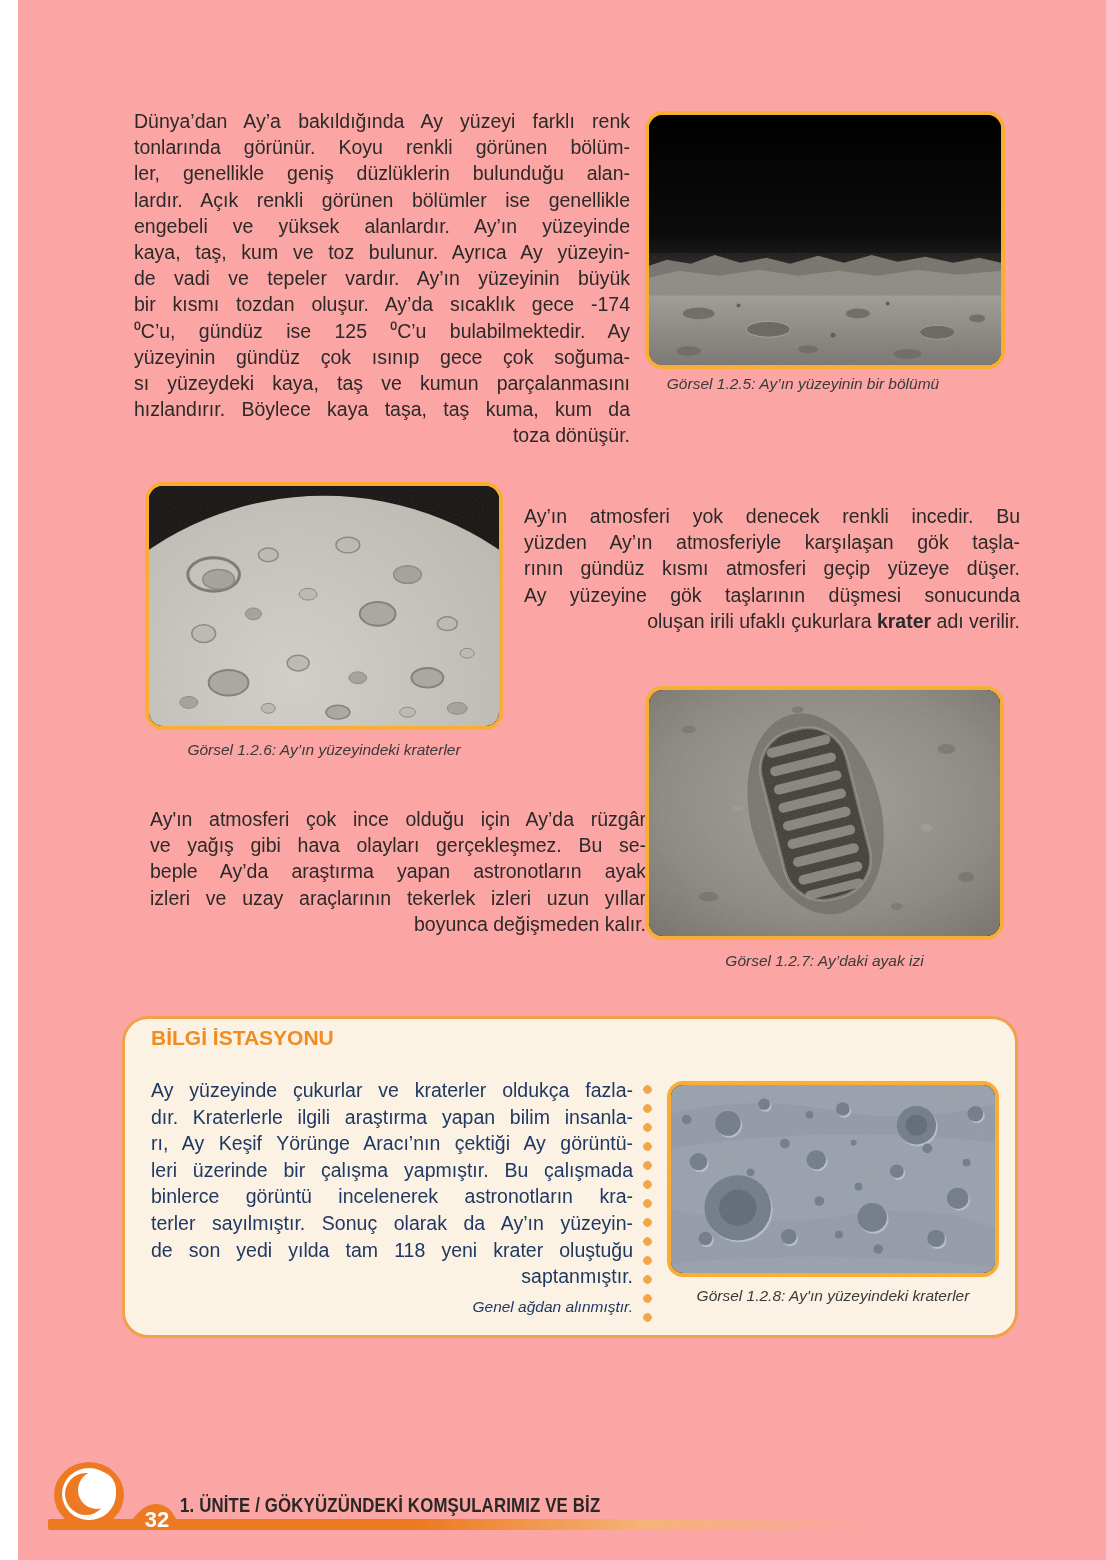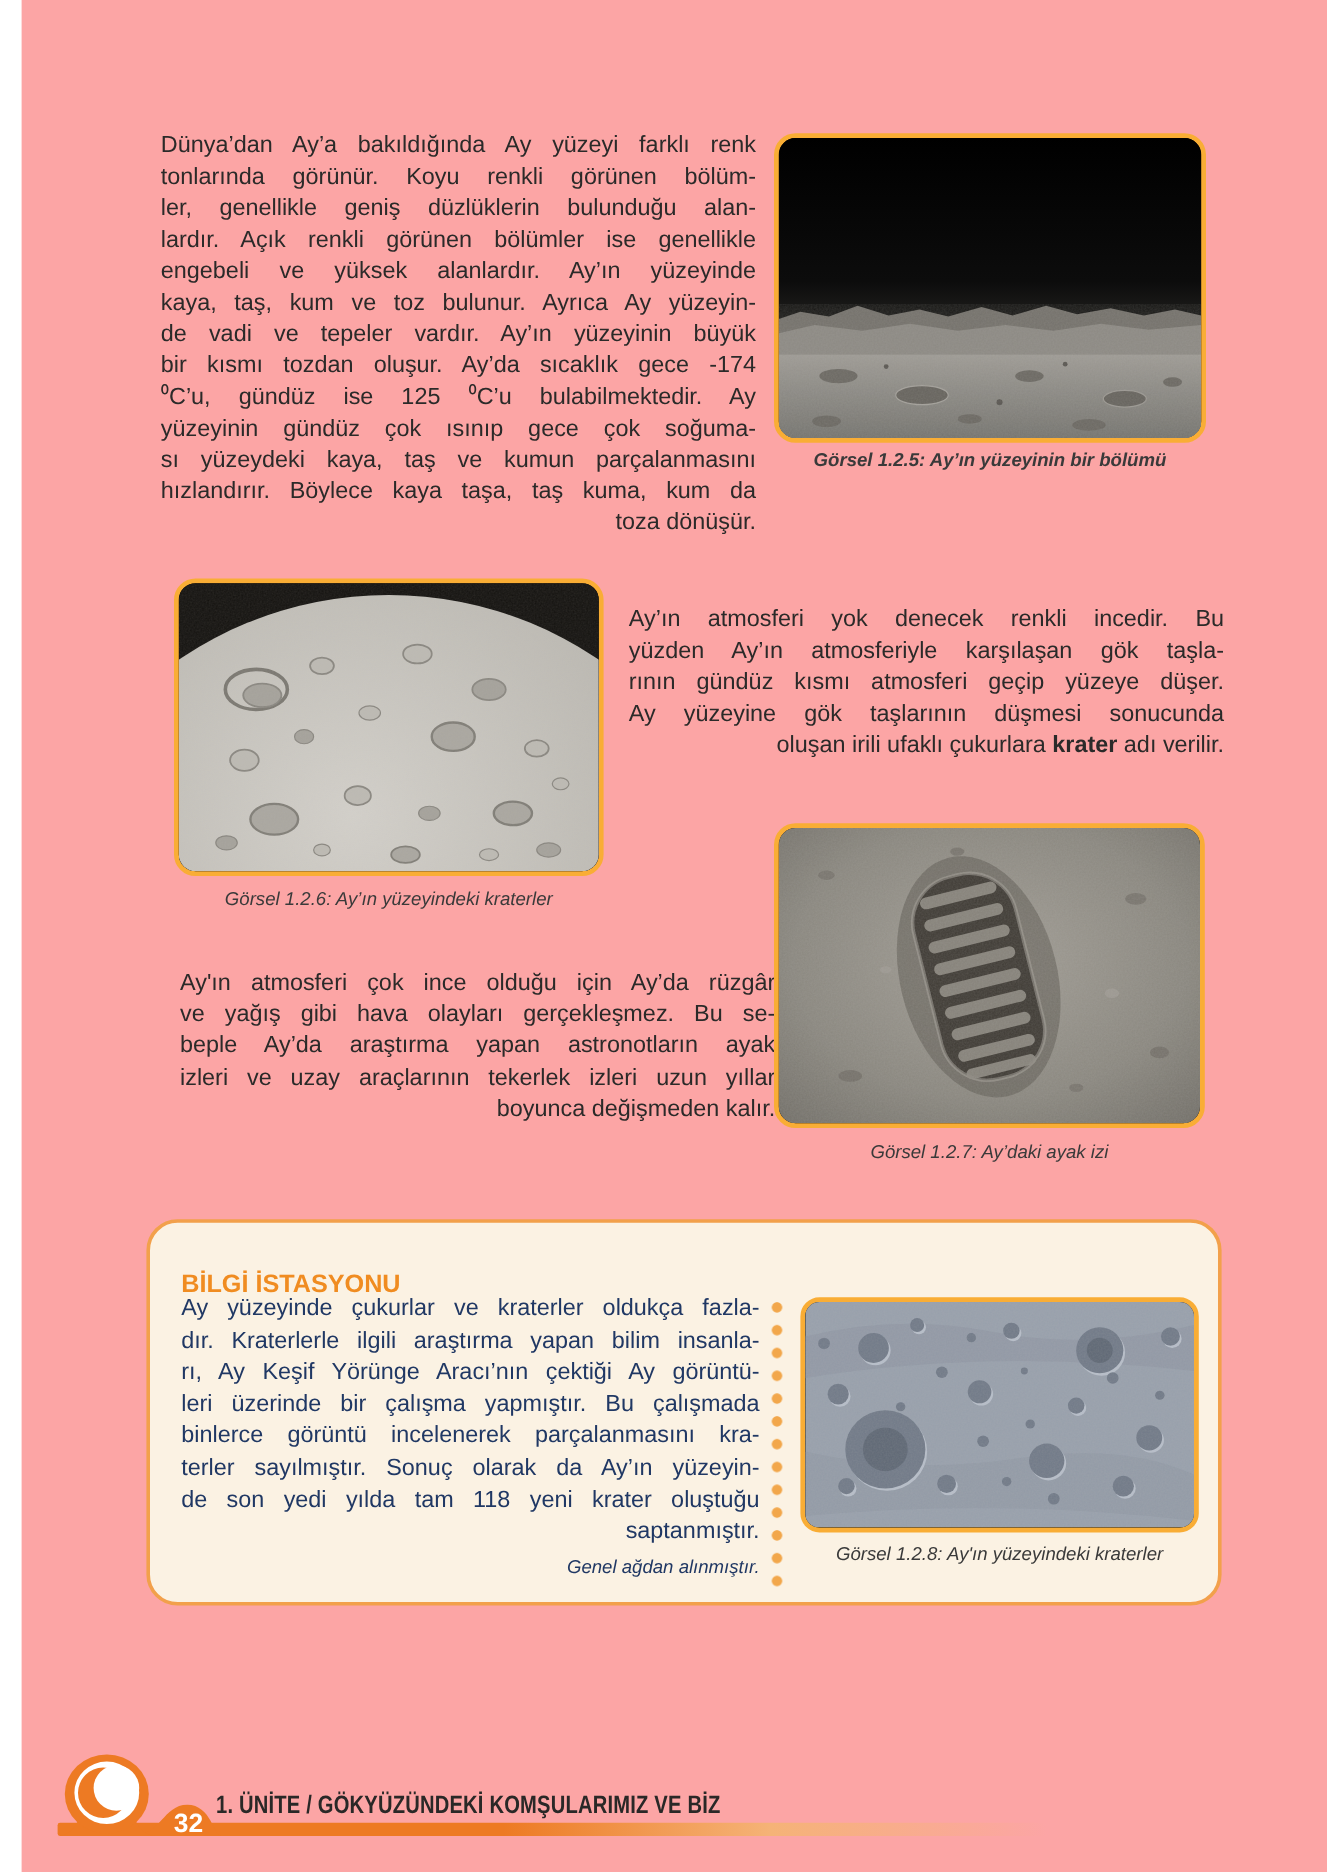--- a/index.html
+++ b/index.html
@@ -84,21 +84,21 @@
       <ellipse cx="160" cy="236" rx="10" ry="4" fill="#6c6963"></ellipse>
       <ellipse cx="40" cy="238" rx="12" ry="5" fill="#6c6963"></ellipse>
       <ellipse cx="260" cy="241" rx="14" ry="5" fill="#6c6963"></ellipse>
       <ellipse cx="330" cy="205" rx="8" ry="4" fill="#6c6963"></ellipse>
       <circle cx="90" cy="192" r="2" fill="#5a5752"></circle>
         <circle cx="185" cy="222" r="2.5" fill="#5a5752"></circle>
         <circle cx="240" cy="190" r="2" fill="#5a5752"></circle>
       <rect y="140" width="354" height="112" filter="url(#grainF)" opacity="0.3"></rect>
     </svg>
   </div>
-  <div class="abs caption" style="left:627px; top:375px; width:360px;font-weight:bold;">Görsel 1.2.5: Ay’ın yüzeyinin bir bölümü</div>
+  <div class="abs caption" style="left:605px; top:375px; width:360px;">Görsel 1.2.5: Ay’ın yüzeyinin bir bölümü</div>
 
   <div class="abs photo-frame" style="left:127px; top:482px; width:358px; height:248px;">
     <svg viewBox="0 0 352 244" preserveAspectRatio="none">
       <defs>
         <radialGradient id="moonG" cx="0.45" cy="0.3" r="0.9">
           <stop offset="0" stop-color="#d3d0ca"></stop>
             <stop offset="0.6" stop-color="#b4b1aa"></stop>
             <stop offset="1" stop-color="#8e8b84"></stop>
         </radialGradient>
       </defs>
@@ -182,28 +182,28 @@
           <rect x="-33" y="57" width="66" height="10" rx="5"></rect>
           <rect x="-30" y="74" width="60" height="9" rx="4.5"></rect>
         </g>
       </g>
       <rect width="354" height="250" filter="url(#grainF)" opacity="0.33"></rect>
     </svg>
   </div>
   <div class="abs caption" style="left:627px; top:952px; width:359px;">Görsel 1.2.7: Ay’daki ayak izi</div>
 
   <div class="abs infobox" style="left:104px; top:1016px; width:896px; height:322px;">
-    <div class="abs info-title" style="left:26px; top:40px;">BİLGİ İSTASYONU</div>
+    <div class="abs info-title" style="left:26px; top:7px;">BİLGİ İSTASYONU</div>
     <div class="abs info-para" style="left:26px; top:58px; width:482px;">
       <div>
           <div class="jline">Ay yüzeyinde çukurlar ve kraterler oldukça fazla-</div>
           <div class="jline">dır. Kraterlerle ilgili araştırma yapan bilim insanla-</div>
           <div class="jline">rı, Ay Keşif Yörünge Aracı’nın çektiği Ay görüntü-</div>
           <div class="jline">leri üzerinde bir çalışma yapmıştır. Bu çalışmada</div>
-          <div class="jline">binlerce görüntü incelenerek parçalanmasını kra-</div>
+          <div class="jline">binlerce görüntü incelenerek astronotların kra-</div>
           <div class="jline">terler sayılmıştır. Sonuç olarak da Ay’ın yüzeyin-</div>
           <div class="jline">de son yedi yılda tam 118 yeni krater oluştuğu</div>
         </div>
       <div class="lastline">saptanmıştır.</div>
       <div class="info-source">Genel ağdan alınmıştır.</div>
     </div>
     <div class="abs dots-sep" style="left:518px; top:66px; height:238px;"></div>
     <div class="abs photo-frame" style="left:542px; top:62px; width:332px; height:196px; border-width:4px; border-radius:16px;">
       <svg viewBox="0 0 330 196" preserveAspectRatio="none">
         <rect width="330" height="196" fill="#98a0ac"></rect>

